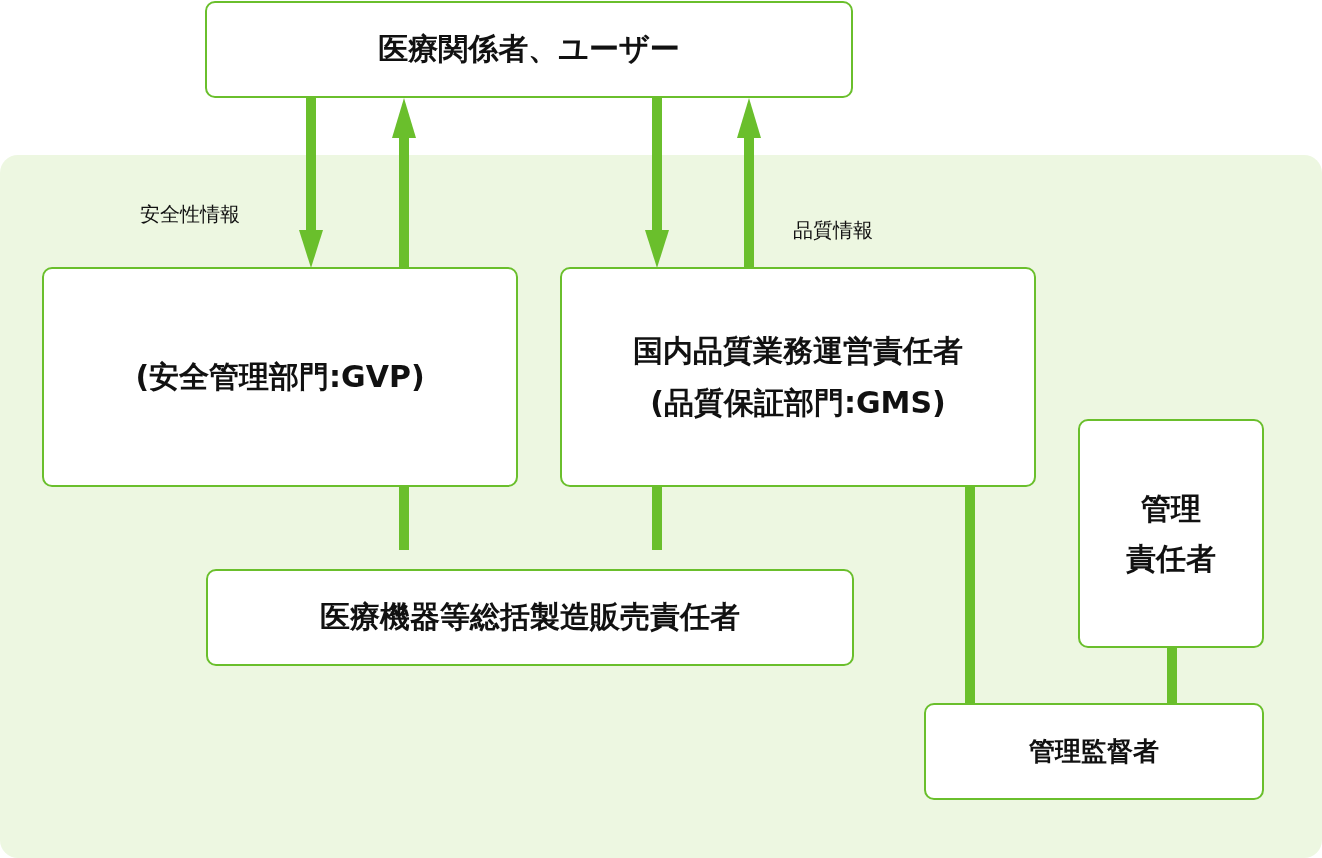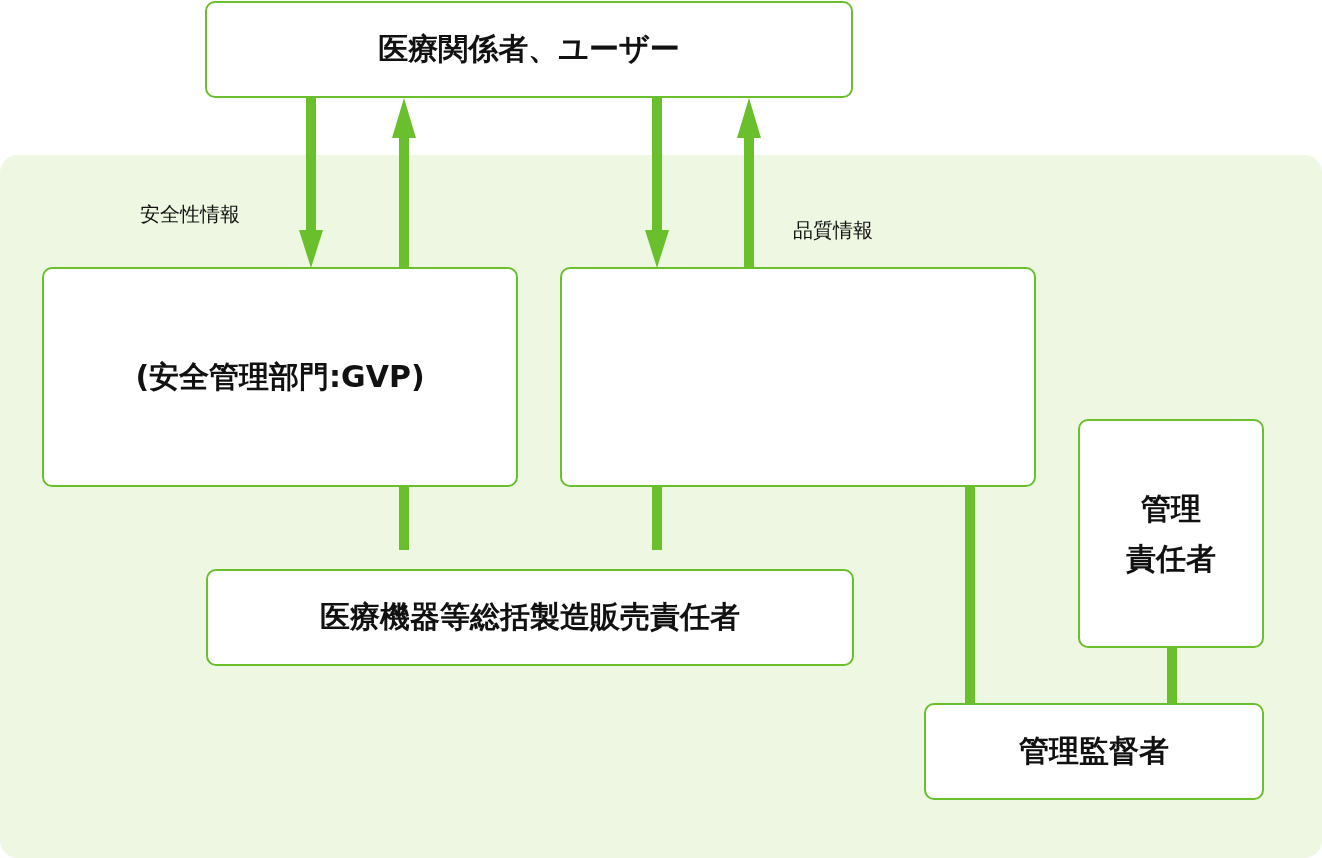--- a/index.html
+++ b/index.html
@@ -52,26 +52,28 @@
 
 <div class="box" style="left:205px; top:1px; width:648px; height:97px; font-size:30px;">
   <span>医療関係者、ユーザー</span>
 </div>
 
 <div class="box" style="left:42px; top:267px; width:476px; height:220px; font-size:30px; line-height:52px; flex-direction:column;">
   <span class="line">(安全管理部門:GVP)</span>
 </div>
 
 <div class="box" style="left:560px; top:267px; width:476px; height:220px; font-size:30px; line-height:52px; flex-direction:column;">
+  <span class="line">国内品質業務運営責任者</span>
+  <span class="line">(品質保証部門:GMS)</span>
 </div>
 
 <div class="box" style="left:206px; top:569px; width:648px; height:97px; font-size:30px;">
   <span>医療機器等総括製造販売責任者</span>
 </div>
 
 <div class="box" style="left:1078px; top:419px; width:186px; height:229px; font-size:30px; line-height:50px; flex-direction:column;">
   <span class="line">管理</span>
   <span class="line">責任者</span>
 </div>
 
-<div class="box" style="left:924px; top:703px; width:340px; height:97px; font-size:30px;">
+<div class="box" style="left:924px; top:703px; width:340px; height:97px; font-size:26px;">
   <span>管理監督者</span>
 </div>
 
 </body></html>

